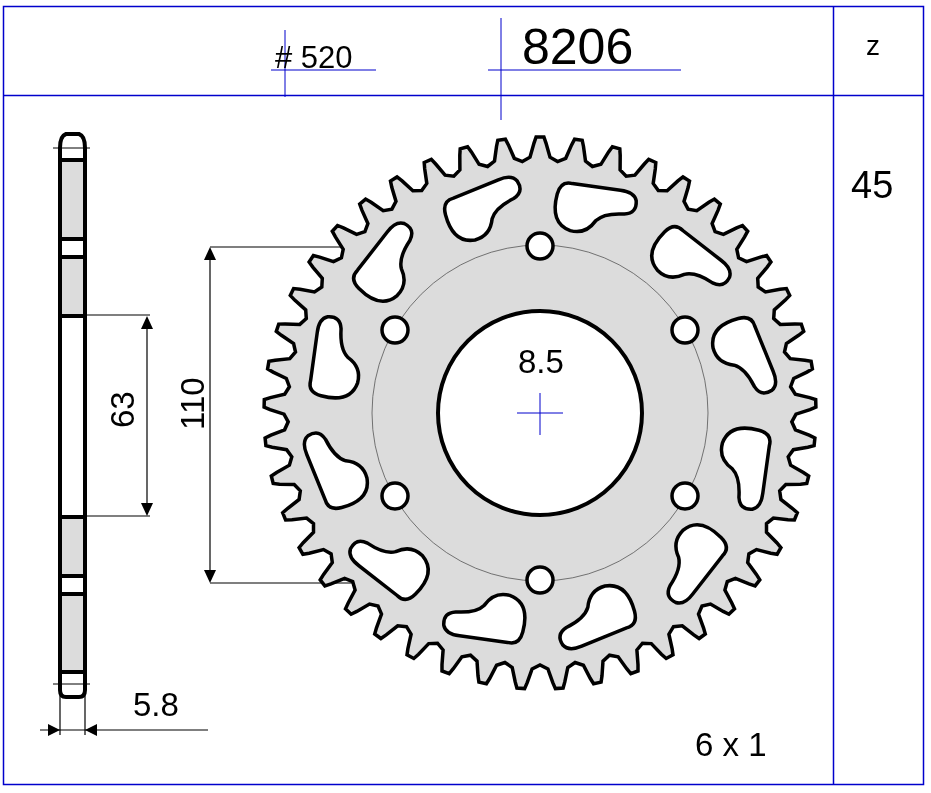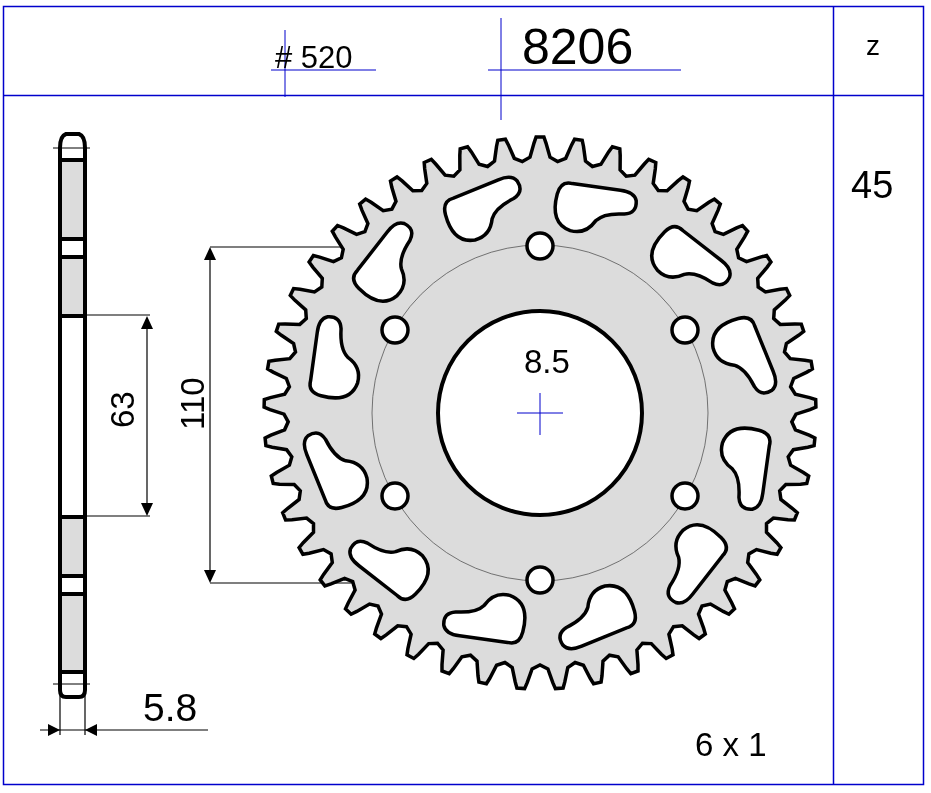--- a/index.html
+++ b/index.html
@@ -3,24 +3,24 @@
 <meta charset="utf-8">
 <style>
   html, body { margin: 0; padding: 0; background: #ffffff; }
   body { width: 931px; height: 793px; position: relative; overflow: hidden; font-family: "Liberation Sans", sans-serif; }
   #drawing { position: absolute; left: 0; top: 0; }
   .lbl { position: absolute; color: #000; white-space: nowrap; line-height: 1; }
   .chain { left: 275px; top: 42px; font-size: 31px; }
   .part { left: 502px; top: 22px; font-size: 50px; margin-left: 20px; }
   .zh { left: 866px; top: 32px; font-size: 28px; }
   .zv { left: 851px; top: 166px; font-size: 38px; }
-  .bolt { left: 518px; top: 345px; font-size: 33px; margin-left: 6px; }
+  .bolt { left: 518px; top: 345px; font-size: 33px; }
   .pcd { left: 176px; top: 430px; font-size: 33px; transform-origin: 0 0; transform: rotate(-90deg); }
   .hub { left: 106px; top: 428px; font-size: 33px; transform-origin: 0 0; transform: rotate(-90deg); }
-  .thick { left: 143px; top: 688px; font-size: 39px; }
+  .thick { left: 133px; top: 688px; font-size: 33px; }
   .holes { left: 695px; top: 728px; font-size: 33px; font-weight: normal; }
 </style>
 </head>
 <body>
 
 <svg id="drawing" width="931" height="793" viewBox="0 0 931 793" xmlns="http://www.w3.org/2000/svg">
 
   <g stroke="#0000cc" stroke-width="1.5" fill="none">
     <rect x="3.5" y="6.5" width="920" height="778"></rect>
     <line x1="3" y1="95.5" x2="924" y2="95.5"></line>

